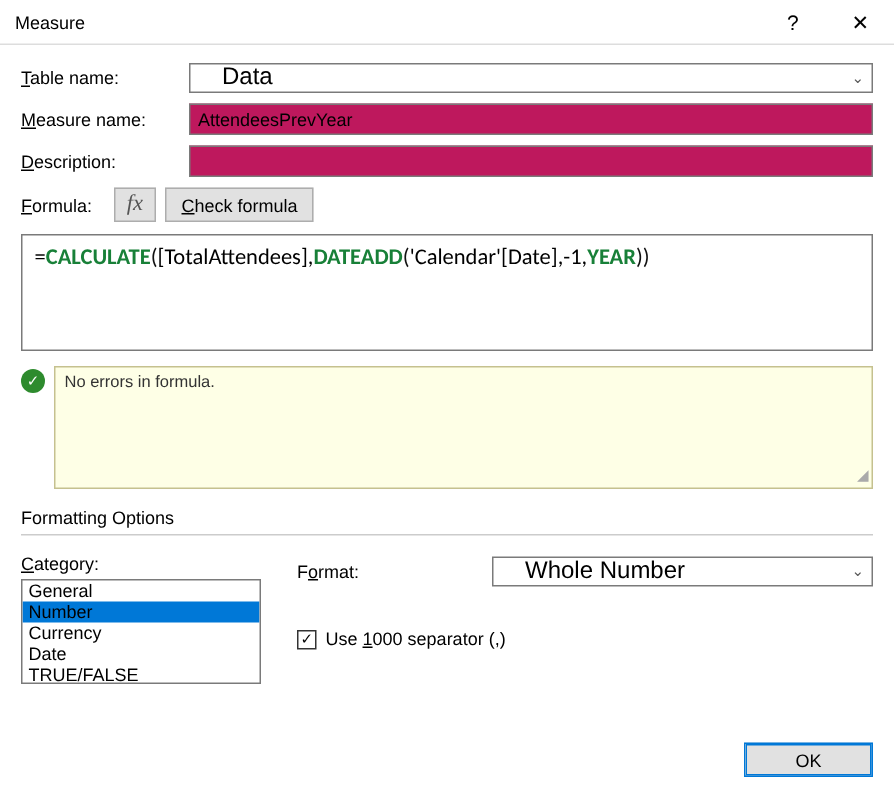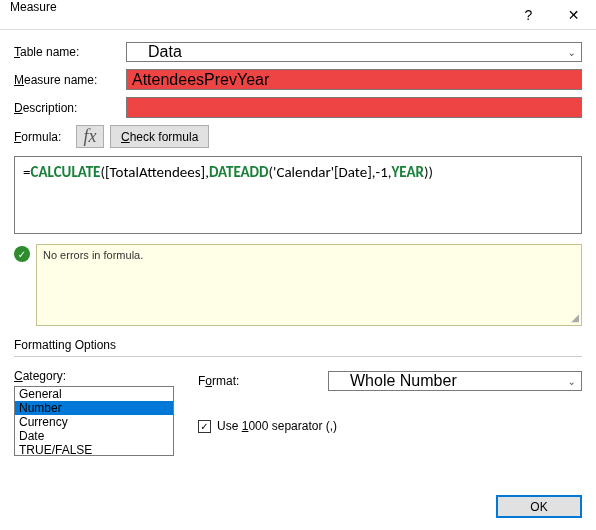--- a/index.html
+++ b/index.html
@@ -1,29 +1,29 @@
 <!DOCTYPE html>
 <html><head>
 <meta charset="utf-8">
 <style>
 * { box-sizing: border-box; margin: 0; padding: 0; }
 body { font-family: "Segoe UI", Tahoma, sans-serif; font-size: 12px; background: #fff; width: 596px; height: 530px; overflow: hidden; }
-.titlebar { height: 30px; display: flex; align-items: flex-start; padding: 0 0 0 10px; border-bottom: 1px solid #ddd; }
+.titlebar { height: 30px; display: flex; align-items: center; padding: 0 0 0 10px; border-bottom: 1px solid #ddd; }
 .titlebar .title { flex: 1; font-size: 12px; }
 .titlebar .btn { width: 45px; height: 30px; display: flex; align-items: center; justify-content: center; font-size: 14px; font-family: Arial, sans-serif; }
 .dialog-body { padding: 12px 14px 10px 14px; }
 .row { display: flex; align-items: center; margin-bottom: 7px; }
 .row-label { width: 112px; font-size: 12px; }
 .row-label u { text-decoration: underline; }
-.row-input { flex: 1; height: 21px; border: 1px solid #7a7a7a; padding: 2px 5px; font-size: 16px; font-family: inherit; background: #ef4444; }
+.row-input { flex: 1; height: 21px; border: 1px solid #7a7a7a; padding: 2px 5px; font-size: 12px; font-family: inherit; background: #be185d; }
 .select-wrap { flex: 1; position: relative; }
 .select-wrap .sel { width: 100%; height: 20px; border: 1px solid #7a7a7a; padding: 2px 21px; font-size: 16px; background: #fff; display:flex; align-items:center;}
 .select-wrap .chev { position: absolute; right: 6px; top: 50%; transform: translateY(-50%); font-size: 10px; color: #555; pointer-events:none;}
 .formula-row { display: flex; align-items: center; margin-top: 4px; margin-bottom: 8px; gap: 6px; }
-.fx-box { width: 28px; height: 23px; border: 1px solid #adadad; background: #e1e1e1; display: flex; align-items: center; justify-content: center; font-style: italic; font-family: "Times New Roman", serif; font-size: 18px; color:#555;}
+.fx-box { width: 28px; height: 23px; border: 1px solid #adadad; background: #e1e1e1; display: flex; align-items: center; justify-content: center; font-style: italic; font-family: "Times New Roman", serif; font-size: 15px; color:#555;}
 .btn-std { height: 23px; border: 1px solid #adadad; background: #e1e1e1; padding: 0 10px; font-size: 12px; font-family: inherit; }
 .formula-box { width: 100%; height: 78px; border: 1px solid #7a7a7a; padding: 6px 8px; font-size: 15px; font-family: Calibri, Arial, sans-serif; background: #fff; white-space: pre-wrap; line-height: 1.3; }
 .formula-box .eq { color: #000; }
 .formula-box .fn { color: #188038; font-weight: 600;}
 .formula-box .br { color: #111; }
 .formula-box .arg { color: #000; }
 .status-row { display: flex; margin-top: 10px; gap: 6px; align-items: stretch; }
 .status-icon { width: 16px; height: 16px; border-radius: 50%; background: #2e8b2e; display: flex; align-items: center; justify-content: center; color: #fff; font-size: 10px; margin-top: 2px; flex-shrink:0;}
 .status-box { flex: 1; height: 82px; border: 1px solid #c5c18f; background: #feffe6; padding: 4px 6px; font-size: 11px; color:#333; position:relative;}
 .status-box .grip { position:absolute; right:2px; bottom:2px; color:#aaa; font-size:10px;}

